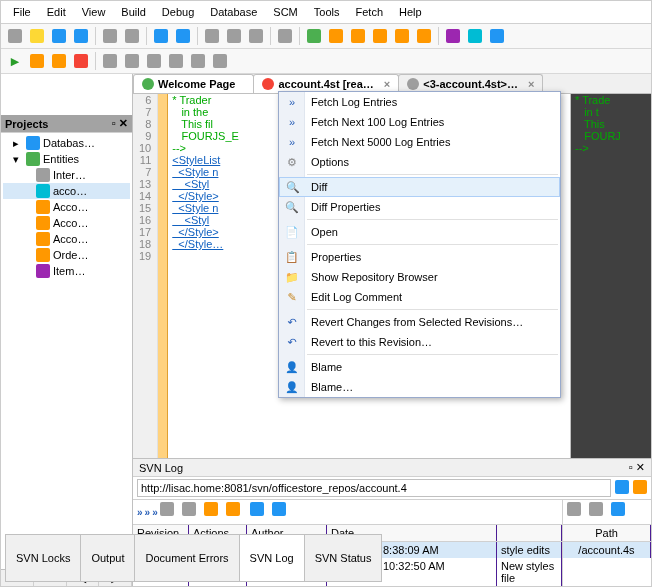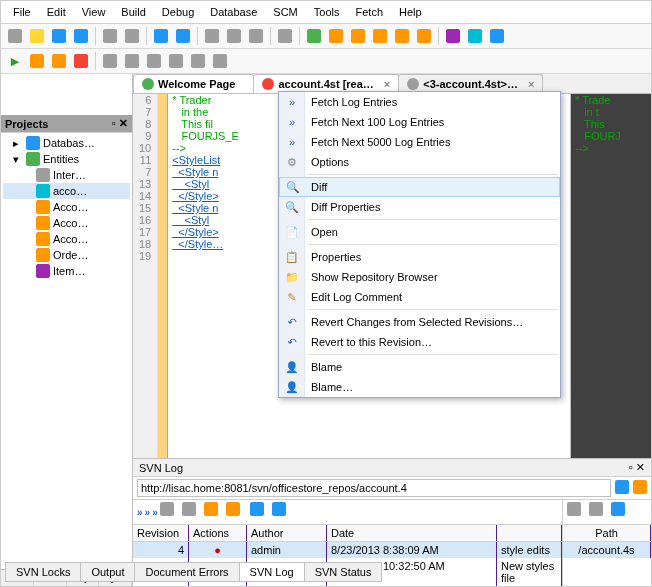--- a/index.html
+++ b/index.html
@@ -53,21 +53,21 @@
 .svn-toolbar .btn { width:20px; height:20px; }
 .grid-header { display:flex; background:#f8f8f8; border-bottom:1px solid #d0d0d0; }
 .grid-header span, .grid-row span { padding:2px 4px; border-right:1px solid #4c1d95; overflow:hidden; }
 .grid-row { display:flex; }
 .grid-row.sel { background:#d6e8f8; }
 .col-rev{width:56px;} .col-act{width:58px;} .col-auth{width:80px;} .col-date{width:170px;} .col-msg{flex:1;}
 .col-path{flex:1;text-align:center;}
 
 
 .bottomtabs { position:absolute; bottom:4px; left:4px; display:flex; background:#f0f0f0; }
-.btab { padding:3px 10px; border:1px solid #c0c0c0; background:#f0f0f0; margin-right:-1px; font-size:11px;}
+.btab { padding:17px 10px; border:1px solid #c0c0c0; background:#f0f0f0; margin-right:-1px; font-size:11px;}
 .btab.active { background:#fff; }
 
 
 .ctxmenu { position:absolute; left:277px; top:90px; width:283px; background:#fff; border:1px solid #99aacc; box-shadow:2px 2px 6px rgba(0,0,0,.3); z-index:1000; }
 .ctxmenu .strip { position:absolute; left:0; top:0; bottom:0; width:26px; background:#eef2f8; border-right:1px solid #e0e6ef; }
 .ctxitem { position:relative; padding:4px 8px 4px 32px; display:flex; align-items:center; gap:8px; cursor:default;}
 .ctxitem:hover, .ctxitem.hl { background:#e5f1fb; border:1px solid #aecff7; padding:3px 7px 3px 31px; }
 .ctxsep { height:1px; background:#e0e0e0; margin:2px 2px 2px 28px; }
 .ctxitem .cic { position:absolute; left:5px; width:16px; height:16px; display:flex;align-items:center;justify-content:center;}
 

